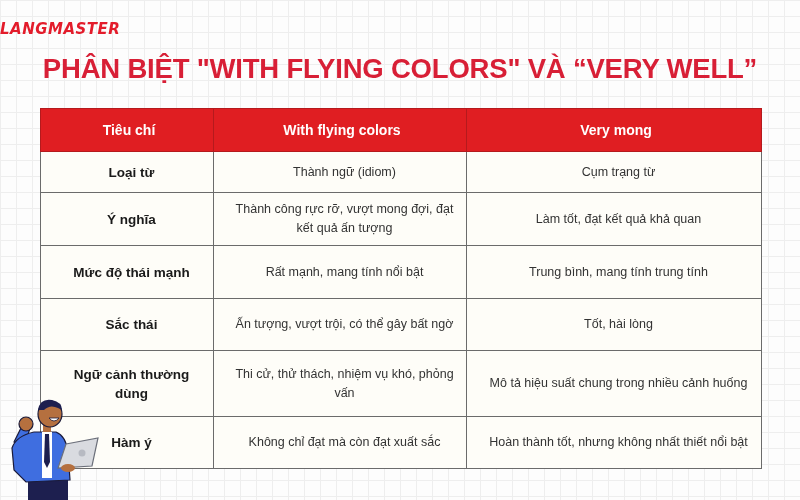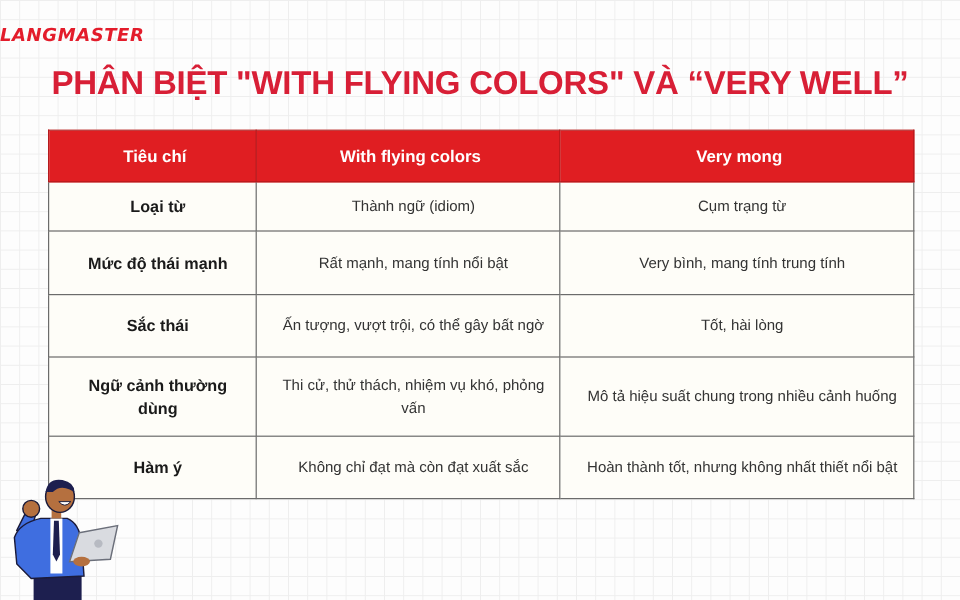--- a/index.html
+++ b/index.html
@@ -59,23 +59,28 @@
       <th>Very mong</th>
     </tr>
   </thead>
   <tbody>
     <tr style="height:41px">
       <td class="crit">Loại từ</td>
       <td>Thành ngữ (idiom)</td>
       <td>Cụm trạng từ</td>
     </tr>
     <tr style="height:53px">
+      <td class="crit">Ý nghĩa</td>
+      <td>Thành công rực rỡ, vượt mong đợi, đạt kết quả ấn tượng</td>
+      <td>Làm tốt, đạt kết quả khả quan</td>
+    </tr>
+    <tr style="height:53px">
       <td class="crit">Mức độ thái mạnh</td>
       <td>Rất mạnh, mang tính nổi bật</td>
-      <td>Very bình, mang tính trung tính</td>
+      <td>Trung bình, mang tính trung tính</td>
     </tr>
     <tr style="height:52px">
       <td class="crit">Sắc thái</td>
       <td>Ấn tượng, vượt trội, có thể gây bất ngờ</td>
       <td>Tốt, hài lòng</td>
     </tr>
     <tr style="height:66px">
       <td class="crit">Ngữ cảnh thường dùng</td>
       <td>Thi cử, thử thách, nhiệm vụ khó, phỏng vấn</td>
       <td>Mô tả hiệu suất chung trong nhiều cảnh huống</td>

